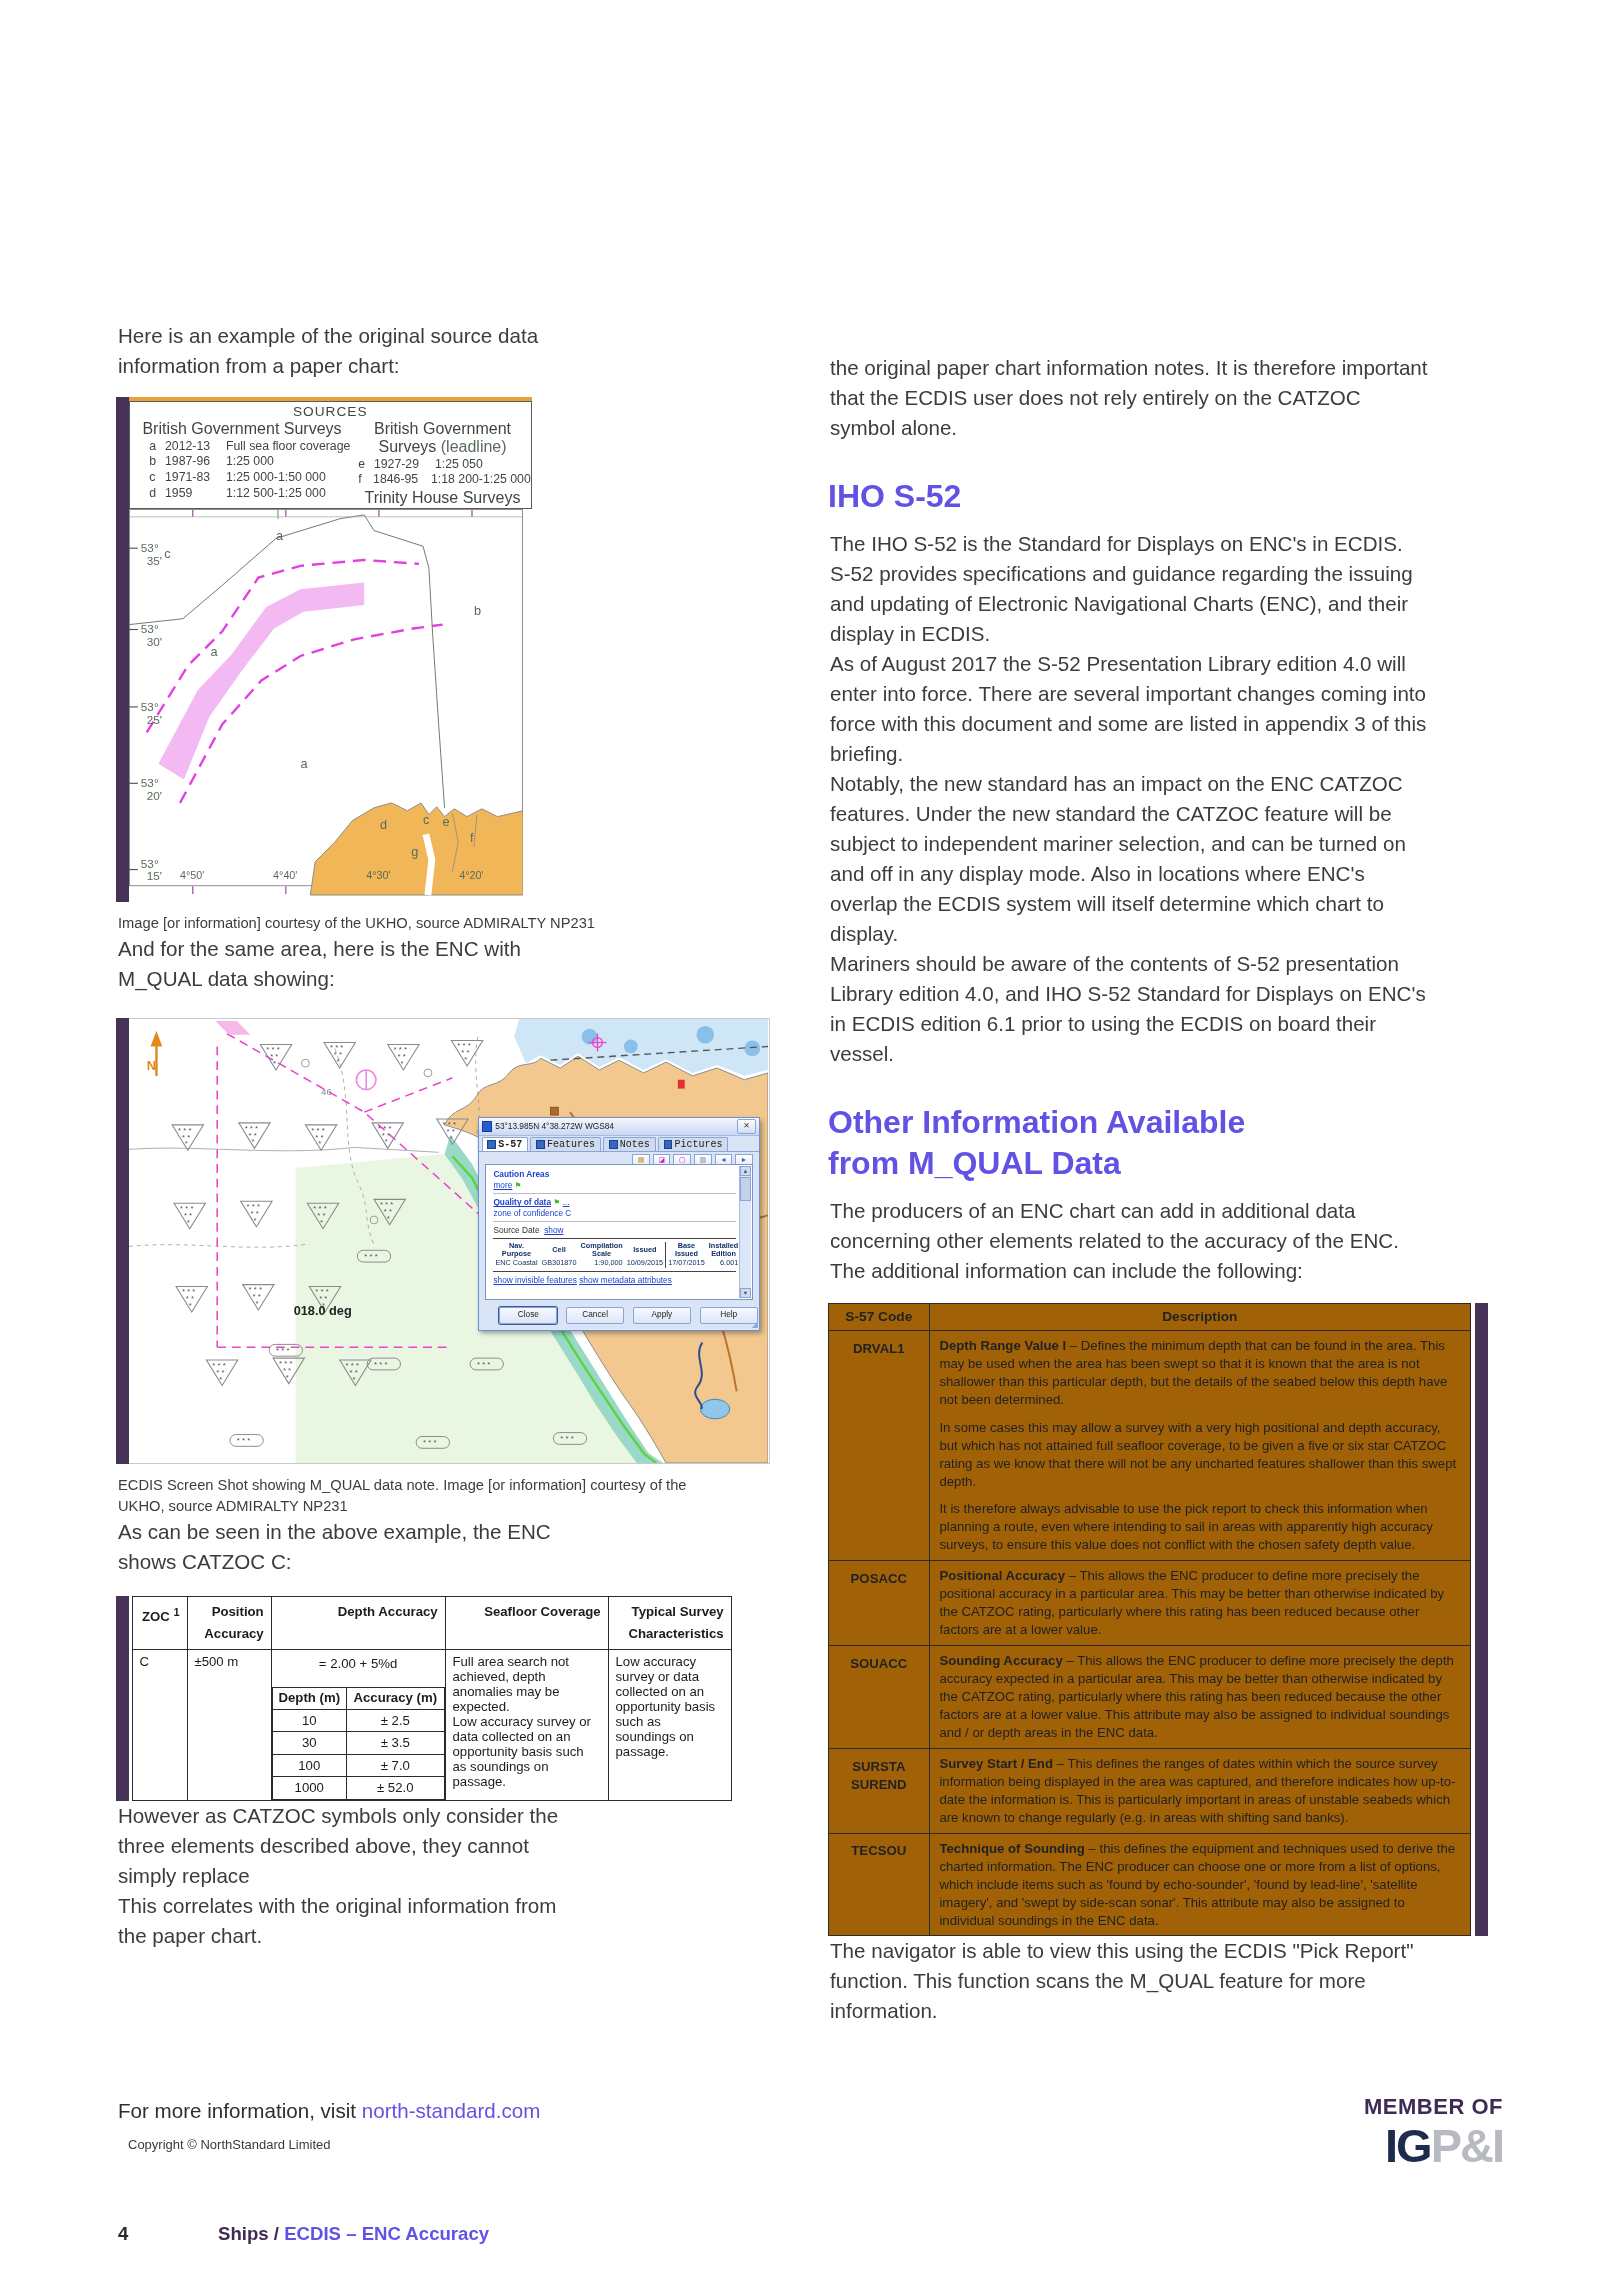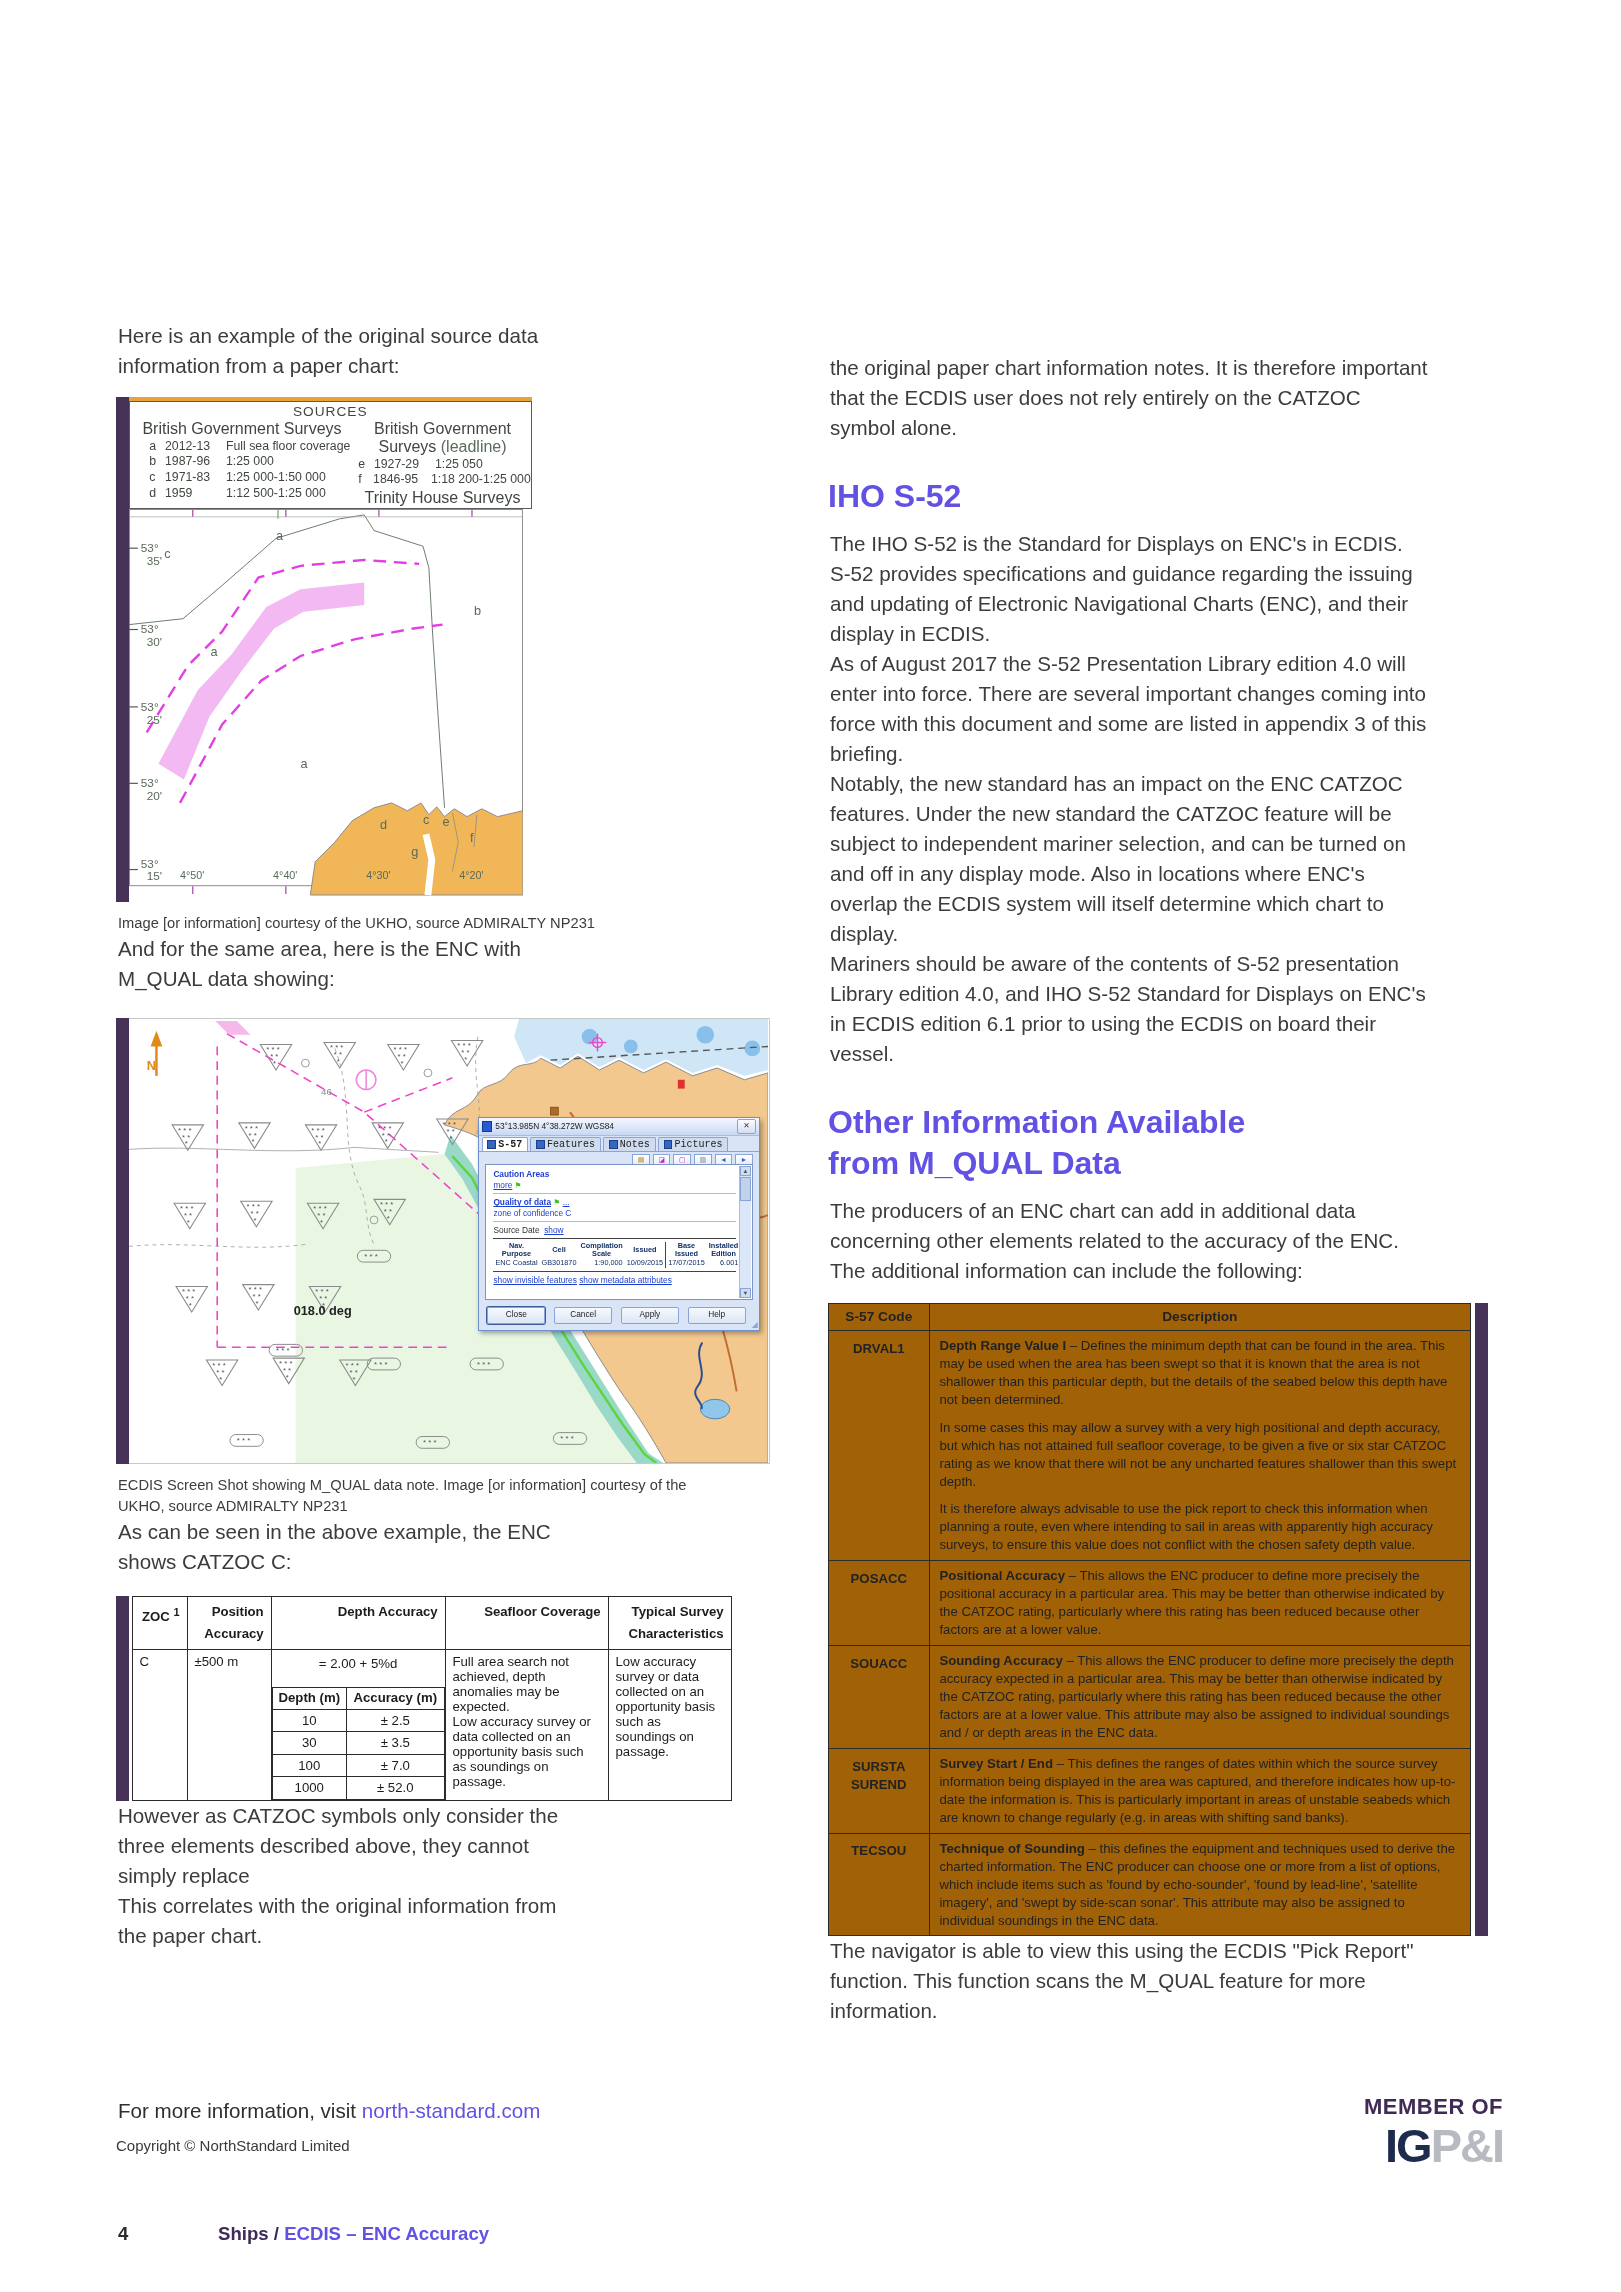--- a/index.html
+++ b/index.html
@@ -79,21 +79,21 @@
   .dlg-tbl th{font-weight:bold;text-align:center;padding:0 2px;line-height:7.8px;}
   .dlg-tbl td{padding:1px 2px;white-space:nowrap;}
   .dlg-tbl .num{text-align:right;}
   .dlg-tbl .vdiv{border-left:1px solid #444;}
   .dlg-scroll{position:absolute;right:1px;top:1px;bottom:1px;width:10.8px;background:#dbe7f8;
         border-left:1px solid #aabbd8;font-size:5.9px;text-align:center;color:#456;}
   .sc-btn{height:8.8px;line-height:8.8px;background:#cfdcef;border:1px solid #8aa4d8;}
   .sc-thumb{height:21.6px;background:#c0d2ec;border:1px solid #8aa4d8;margin-top:1px;}
   .sc-bottom{position:absolute;bottom:0;left:0;right:0;}
   .dlg-buttons{position:absolute;left:0;right:0;bottom:5.9px;display:flex;justify-content:flex-end;
-        gap:8.8px;padding-right:13px;}
+        gap:8.8px;padding-right:1px;}
   .dlg-btn{width:56px;height:14.7px;background:linear-gradient(#f6f9ff,#dce6f5);border:1px solid #8aa4d8;
         border-radius:2px;font-size:8.3px;text-align:center;line-height:13.7px;color:#222;}
   .dlg-btn.default{box-shadow:0 0 0 1px #3c5a9a;}
   .grip{position:absolute;right:1px;bottom:1px;font-size:7.8px;color:#8aa4d8;}
 
   
   .catzoc-wrap{display:flex;margin-top:19.6px;}
   .catzoc-bar{width:12.7px;background:#463157;margin-right:2.9px;flex:none;}
   table.catzoc{border-collapse:collapse;font-size:13.2px;color:#1c1c1c;background:#fff;}
   .catzoc th,.catzoc td{border:1px solid #2b2b2b;padding:3.9px 6.9px;vertical-align:top;text-align:left;}
@@ -109,21 +109,21 @@
   table.s57{border-collapse:collapse;width:643px;font-size:13.2px;line-height:18px;color:#222;background:#a16207;}
   .s57 th,.s57 td{border:1.6px solid #2b2b2b;padding:5.9px 9.8px;vertical-align:top;}
   .s57 th{text-align:center;font-size:13.7px;padding:3.9px;}
   .s57 td.code{width:80px;font-weight:bold;text-align:center;white-space:pre-line;padding-top:8.8px;}
   .s57 .p{margin:0 0 9.8px 0;} .s57 .p:last-child{margin-bottom:0;}
   .s57-bar{width:12.7px;background:#463157;margin-left:3.9px;flex:none;}
 
   
   .footer-info{position:absolute;left:118px;top:2099px;font-size:20.6px;color:#2f2f2f;}
   .footer-info .link2{color:#6152e4;}
-  .footer-copy{position:absolute;left:116px;top:2137px;font-size:15px;color:#3a3a3a;}
+  .footer-copy{position:absolute;left:128px;top:2137px;font-size:13px;color:#3a3a3a;}
   .member{position:absolute;right:118px;top:2094px;text-align:right;}
   .member .mof{font-size:22px;font-weight:800;color:#3f2b56;letter-spacing:0.5px;}
   .member .logo{font-size:47px;font-weight:800;line-height:51px;letter-spacing:-2px;}
   .member .ig{color:#1d2b4d;} .member .pi{color:#b7bac0;}
   .pagefoot{position:absolute;left:118px;top:2223px;font-size:18.6px;font-weight:bold;color:#2b2b2b;}
   .crumb{position:absolute;left:218px;top:2223px;font-size:18.6px;font-weight:bold;}
   .crumb .cb{color:#3f2b56;} .crumb .cp{color:#6152e4;}
 </style>
 </head>
 <body>

